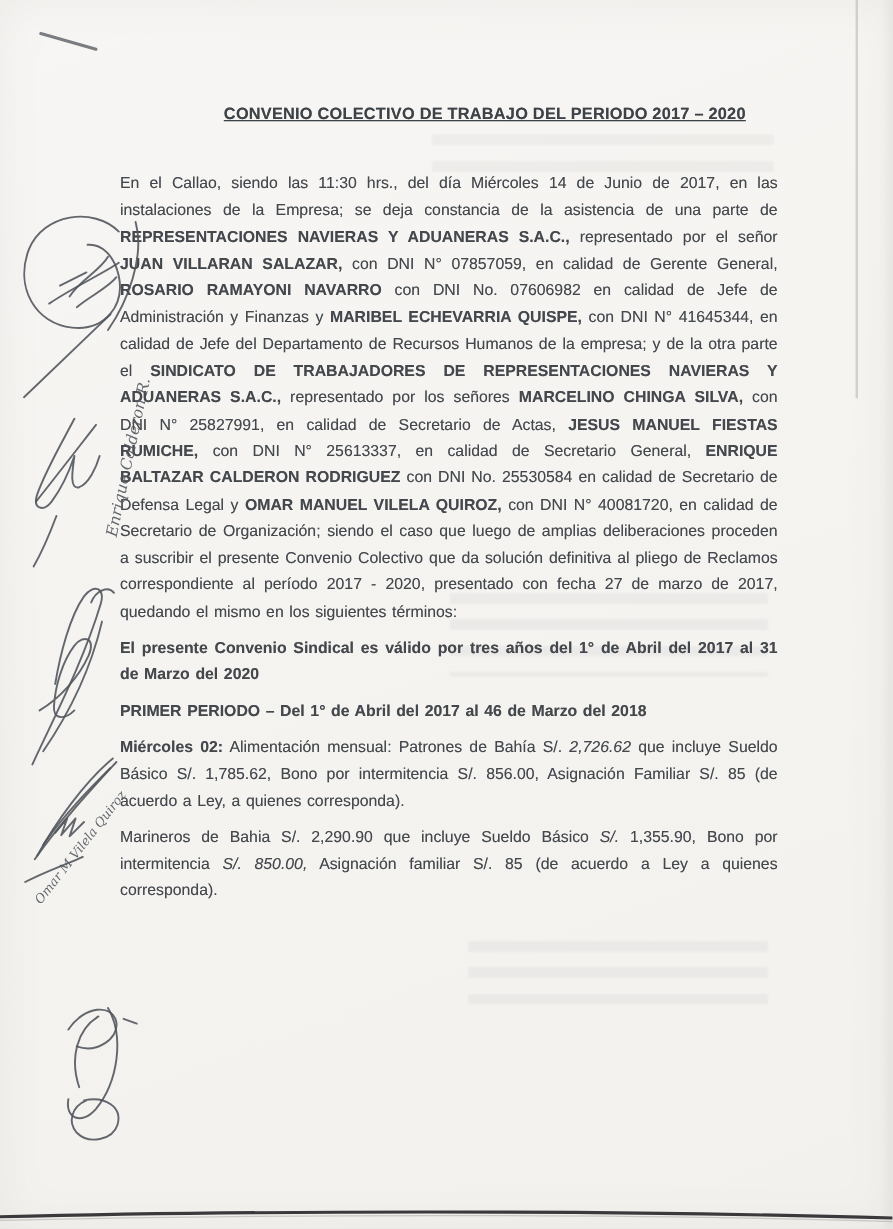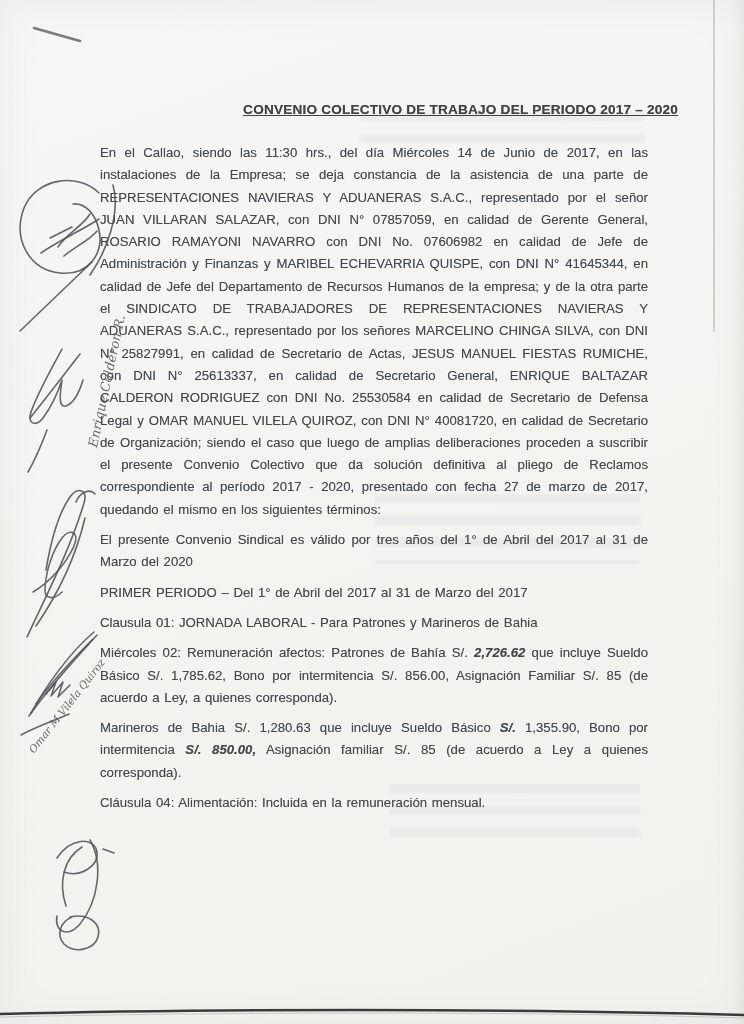--- a/index.html
+++ b/index.html
@@ -6,39 +6,39 @@
   .page{
     position:relative;
     width:744px;height:1024px;
     background:linear-gradient(160deg,#f7f6f4 0%,#f4f3f0 55%,#f2f1ee 100%);
     overflow:hidden;
     font-family:"Liberation Sans",sans-serif;
     color:#44484d;
     box-shadow:inset 0 0 40px rgba(120,115,105,.08);
   }
   .title-wrap{
-    position:absolute;top:100px;left:100px;width:548px;
-    text-align:right;transform:translateX(30px);
+    position:absolute;top:86px;left:100px;width:548px;
+    text-align:center;transform:translateX(30px);
   }
   .doc-title{
     font-size:13.6px;font-weight:bold;letter-spacing:.2px;
     text-decoration:underline;color:#3d4247;
     text-shadow:0 0 .5px rgba(60,64,70,.55);
   }
   .body-text{
     position:absolute;top:142px;left:100px;width:548px;
   }
   .body-text p{
     margin:0 0 8px 0;
     font-size:13.2px;line-height:22.3px;
     text-align:justify;word-spacing:1px;
     text-shadow:0 0 .5px rgba(62,66,72,.45);
   }
-  .b{font-weight:normal;}
-  .i{font-style:italic;font-weight:bold;}
+  .b{font-weight:bold;}
+  .i{font-style:italic;}
   .ink{stroke:#4e535a;stroke-width:1.6;fill:none;stroke-linecap:round;stroke-linejoin:round;opacity:.88;}
   .ink-thick{stroke:#5a5e63;stroke-width:2.6;fill:none;stroke-linecap:round;opacity:.8;}
   .hand-text{
     font-family:"DejaVu Serif",serif;font-style:italic;
     fill:#565b61;opacity:.9;
   }
   .scan-edge-bottom{position:absolute;left:0;top:0;pointer-events:none;}
   .right-fold{
     position:absolute;top:0;left:713px;width:2px;height:332px;
     background:rgba(180,178,172,.55);
@@ -64,25 +64,23 @@
   <div class="ghost" style="left:375px;top:494px;width:265px;height:70px;"></div>
   <div class="ghost" style="left:390px;top:784px;width:250px;height:56px;"></div>
 
   <div class="title-wrap">
     <span class="doc-title">CONVENIO COLECTIVO DE TRABAJO DEL PERIODO 2017 – 2020</span>
   </div>
 
   <div class="body-text">
     <p><span>En el Callao, siendo las 11:30 hrs., del día Miércoles 14 de Junio de 2017, en las instalaciones de la Empresa; se deja constancia de la asistencia de una parte de </span><span class="b">REPRESENTACIONES NAVIERAS Y ADUANERAS S.A.C.,</span><span> representado por el señor </span><span class="b">JUAN VILLARAN SALAZAR,</span><span> con DNI N° 07857059, en calidad de Gerente General, </span><span class="b">ROSARIO RAMAYONI NAVARRO</span><span> con DNI No. 07606982 en calidad de Jefe de Administración y Finanzas y </span><span class="b">MARIBEL ECHEVARRIA QUISPE,</span><span> con DNI N° 41645344, en calidad de Jefe del Departamento de Recursos Humanos de la empresa; y de la otra parte el </span><span class="b">SINDICATO DE TRABAJADORES DE REPRESENTACIONES NAVIERAS Y ADUANERAS S.A.C.,</span><span> representado por los señores </span><span class="b">MARCELINO CHINGA SILVA,</span><span> con DNI N° 25827991, en calidad de Secretario de Actas, </span><span class="b">JESUS MANUEL FIESTAS RUMICHE,</span><span> con DNI N° 25613337, en calidad de Secretario General, </span><span class="b">ENRIQUE BALTAZAR CALDERON RODRIGUEZ</span><span> con DNI No. 25530584 en calidad de Secretario de Defensa Legal y </span><span class="b">OMAR MANUEL VILELA QUIROZ,</span><span> con DNI N° 40081720, en calidad de Secretario de Organización; siendo el caso que luego de amplias deliberaciones proceden a suscribir el presente Convenio Colectivo que da solución definitiva al pliego de Reclamos correspondiente al período 2017 - 2020, presentado con fecha 27 de marzo de 2017, quedando el mismo en los siguientes términos:</span></p>
     <p><span class="b">El presente Convenio Sindical es válido por tres años del 1° de Abril del 2017 al 31 de Marzo del 2020</span></p>
-    <p><span class="b">PRIMER PERIODO – Del 1° de Abril del 2017 al 31 de Marzo del 2017</span></p>
-    <p><span class="b">Clausula 01:</span><span> JORNADA LABORAL - Para Patrones y Marineros de Bahia</span></p>
-    <p><span class="b">Miércoles 02:</span><span> Remuneración afectos: Patrones de Bahía S/. </span><span class="i">2,726.62</span><span> que incluye Sueldo Básico S/. 1,785.62, Bono por intermitencia S/. 856.00, Asignación Familiar S/. 85 (de acuerdo a Ley, a quienes corresponda).</span></p>
-    <p><span>Marineros de Bahia S/. 1,280.63 que incluye Sueldo Básico </span><span class="i">S/.</span><span> 1,355.90, Bono por intermitencia </span><span class="i">S/. 850.00,</span><span> Asignación familiar S/. 85 (de acuerdo a Ley a quienes corresponda).</span></p>
-    <p><span class="b">Cláusula 04:</span><span> Alimentación: Incluida en la remuneración mensual.</span></p>
+    <p><span class="b">PRIMER PERIODO – Del 1° de Abril del 2017 al 46 de Marzo del 2018</span></p>
+    <p><span class="b">Miércoles 02:</span><span> Alimentación mensual: Patrones de Bahía S/. </span><span class="i">2,726.62</span><span> que incluye Sueldo Básico S/. 1,785.62, Bono por intermitencia S/. 856.00, Asignación Familiar S/. 85 (de acuerdo a Ley, a quienes corresponda).</span></p>
+    <p><span>Marineros de Bahia S/. 2,290.90 que incluye Sueldo Básico </span><span class="i">S/.</span><span> 1,355.90, Bono por intermitencia </span><span class="i">S/. 850.00,</span><span> Asignación familiar S/. 85 (de acuerdo a Ley a quienes corresponda).</span></p>
   </div>
 
   <svg class="sig-layer" width="744" height="1024" viewBox="0 0 744 1024">
 
     <g>
       <path class="ink-thick" d="M34,28 L80,41"></path>
     </g>
 
     <g>
       <path class="ink" d="M99,193 C78,172 36,178 24,208 C12,240 30,270 60,273 C88,276 104,254 99,230 C95,212 84,203 73,204"></path>

